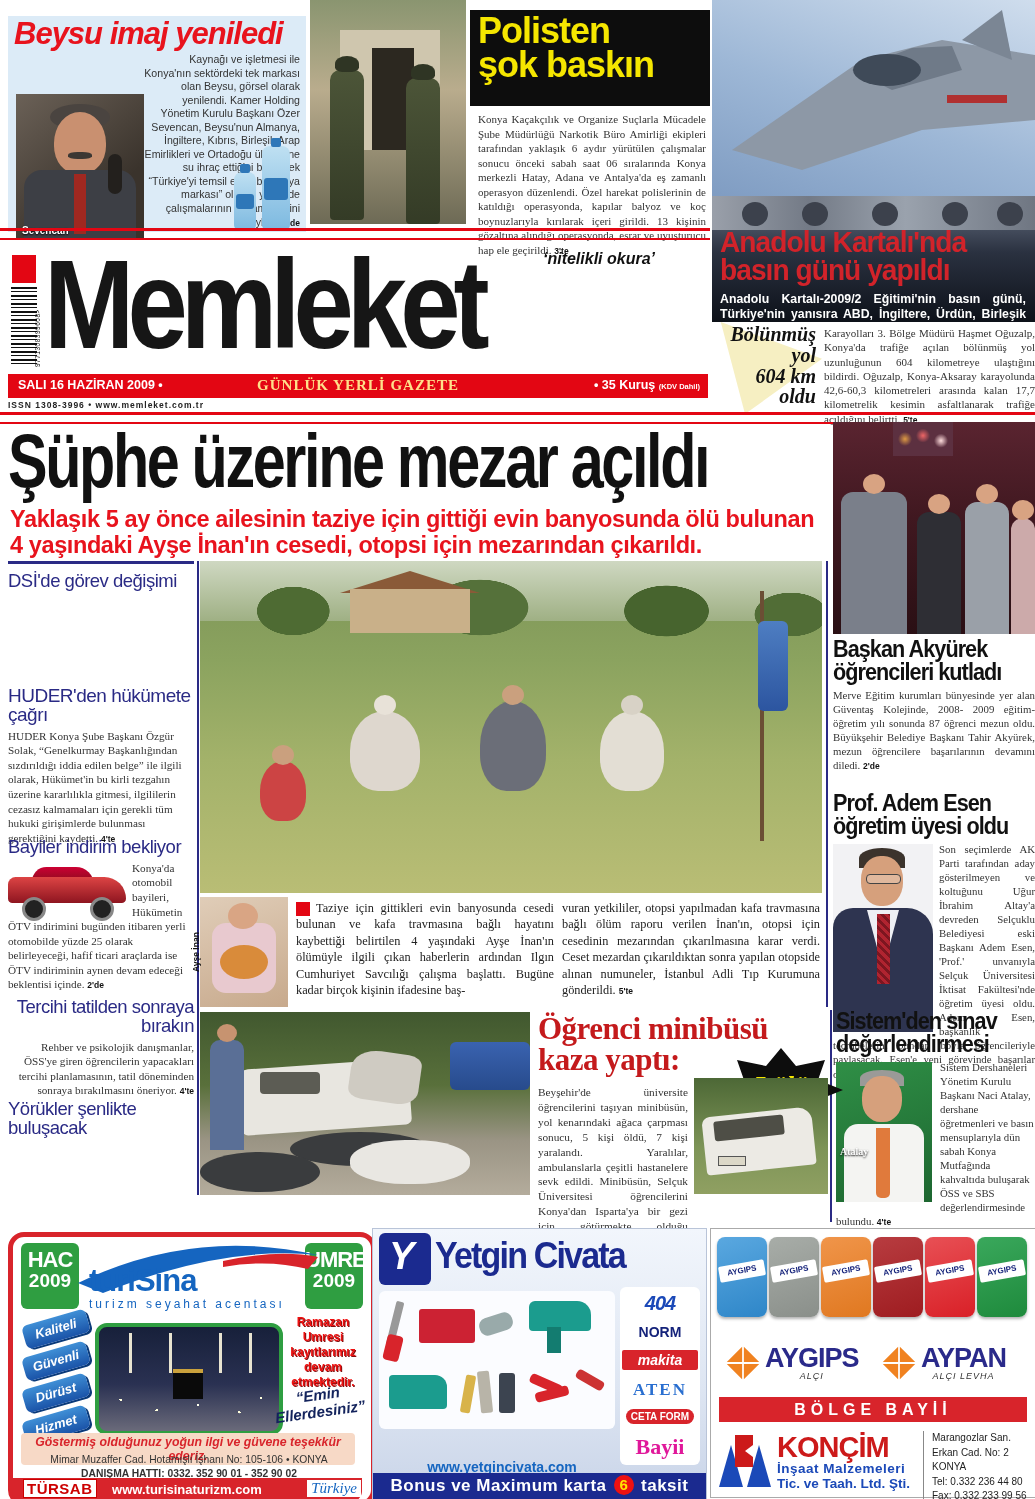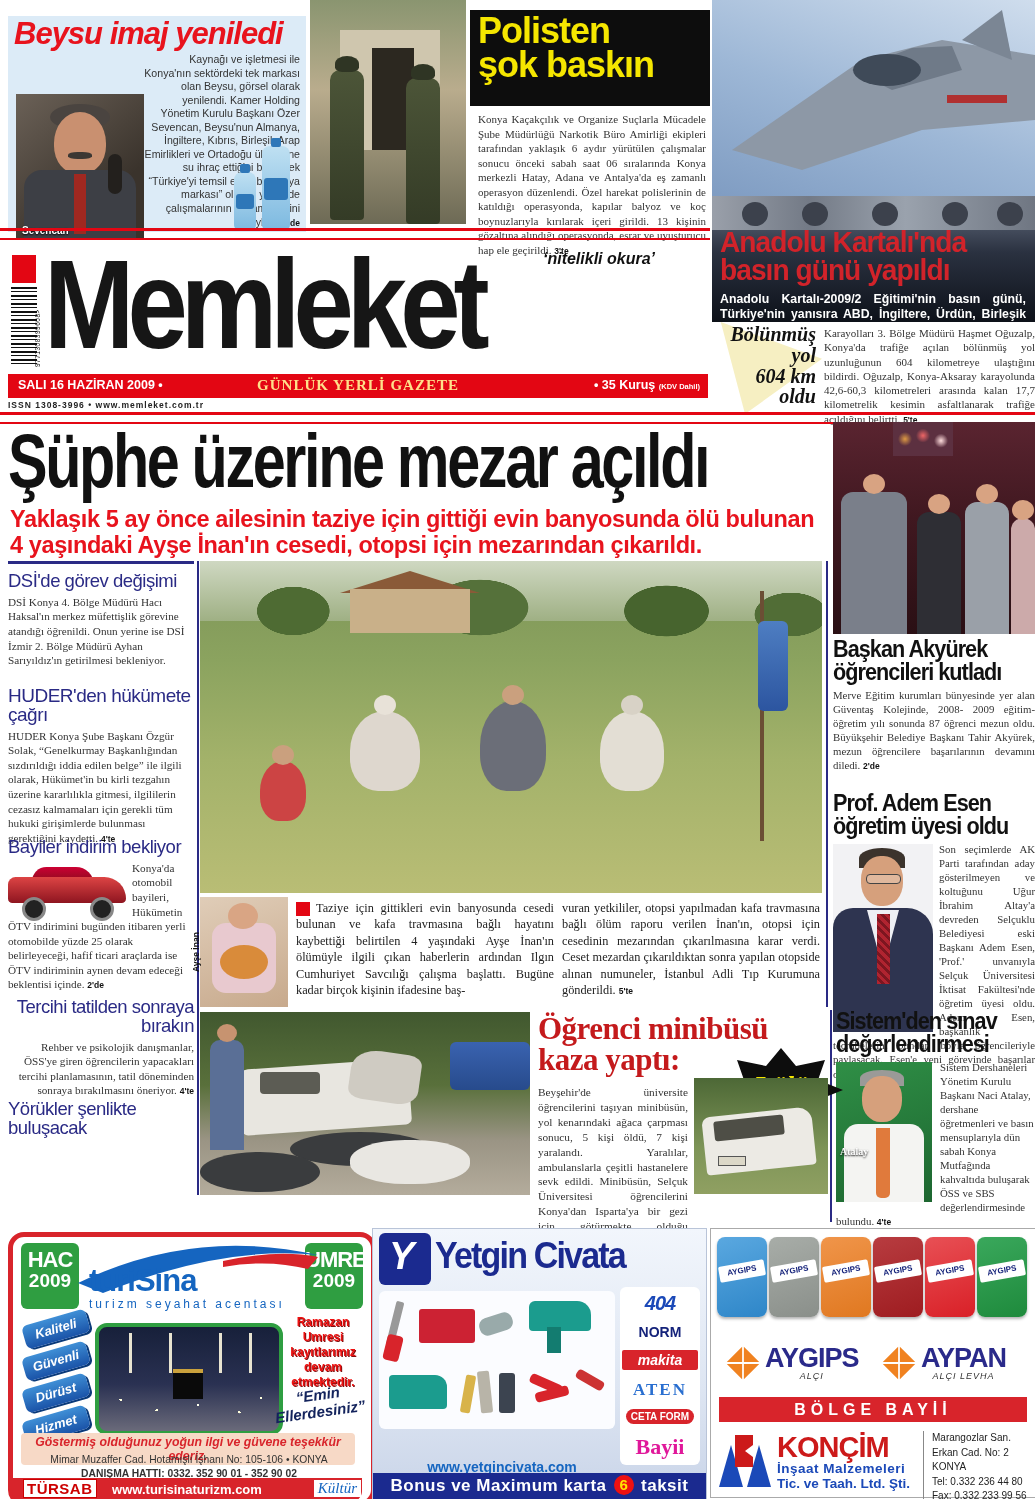--- a/index.html
+++ b/index.html
@@ -343,21 +343,20 @@
   <div class="abs bighead"><span>Şüphe üzerine mezar açıldı</span></div>
   <div class="abs subhead">Yaklaşık 5 ay önce ailesinin taziye için gittiği evin banyosunda ölü bulunan 4 yaşındaki Ayşe İnan'ın cesedi, otopsi için mezarından çıkarıldı.</div>
 
   <div class="abs hlineL"></div>
   <div class="abs vline1"></div>
   <div class="abs vline2"></div>
   <div class="abs vline3"></div>
 
   <article class="abs lart" style="top:572px;">
     <h3>DSİ'de görev değişimi</h3>
-    <div class="bod ser"><span>DSİ Konya 4. Bölge Müdürü Hacı Haksal'ın merkez müfettişlik görevine atandığı öğrenildi. Onun yerine ise DSİ İzmir 2. Bölge Müdürü Ayhan Sarıyıldız'ın getirilmesi bekleniyor.</span></div>
   </article>
 
   <article class="abs lart" style="top:674px;">
     <h3 style="font-size:19px;margin-top:12px;"><span>HUDER'den hükümete çağrı</span></h3>
     <div class="bod ser">
       <span>HUDER Konya Şube Başkanı Özgür Solak, “Genelkurmay Başkanlığından sızdırıldığı iddia edilen belge” ile ilgili olarak, Hükümet'in bu kirli tezgahın üzerine kararlılıkla gitmesi, ilgililerin cezasız kalmamaları için gerekli tüm hukuki girişimlerde bulunması gerektiğini kaydetti.</span> <span class="pref">4'te</span>
     </div>
   </article>
 
   <article class="abs lart" style="top:838px;">
@@ -549,21 +548,21 @@
         <div>Ellerdesiniz”</div>
     </div>
     <div class="thanks">Göstermiş olduğunuz yoğun ilgi ve güvene teşekkür ederiz.</div>
     <div class="addr">
       <div>Mimar Muzaffer Cad. Hotamışlı İşhanı No: 105-106 • KONYA</div>
       <div style="font-weight:bold;">DANIŞMA HATTI: 0332. 352 90 01 - 352 90 02</div>
       <div style="font-weight:bold;">GSM: 0533. 725 31 31</div>
     </div>
     <div class="band">www.turisinaturizm.com</div>
     <div class="tursab">TÜRSAB</div>
-    <div class="turkiye">Kültür</div>
+    <div class="turkiye">Türkiye</div>
   </section>
 
   <section class="abs adB">
     <div class="ylogo">
         <span>Y</span>
       </div>
     <div class="ytext">Yetgin Civata</div>
     <div class="toolbox">
       <div class="tool" style="left:12px;top:10px;width:8px;height:46px;background:#999;border-radius:2px;transform:rotate(14deg);"></div>
       <div class="tool" style="left:6px;top:44px;width:16px;height:26px;background:#d8242b;border-radius:4px;transform:rotate(14deg);"></div>

